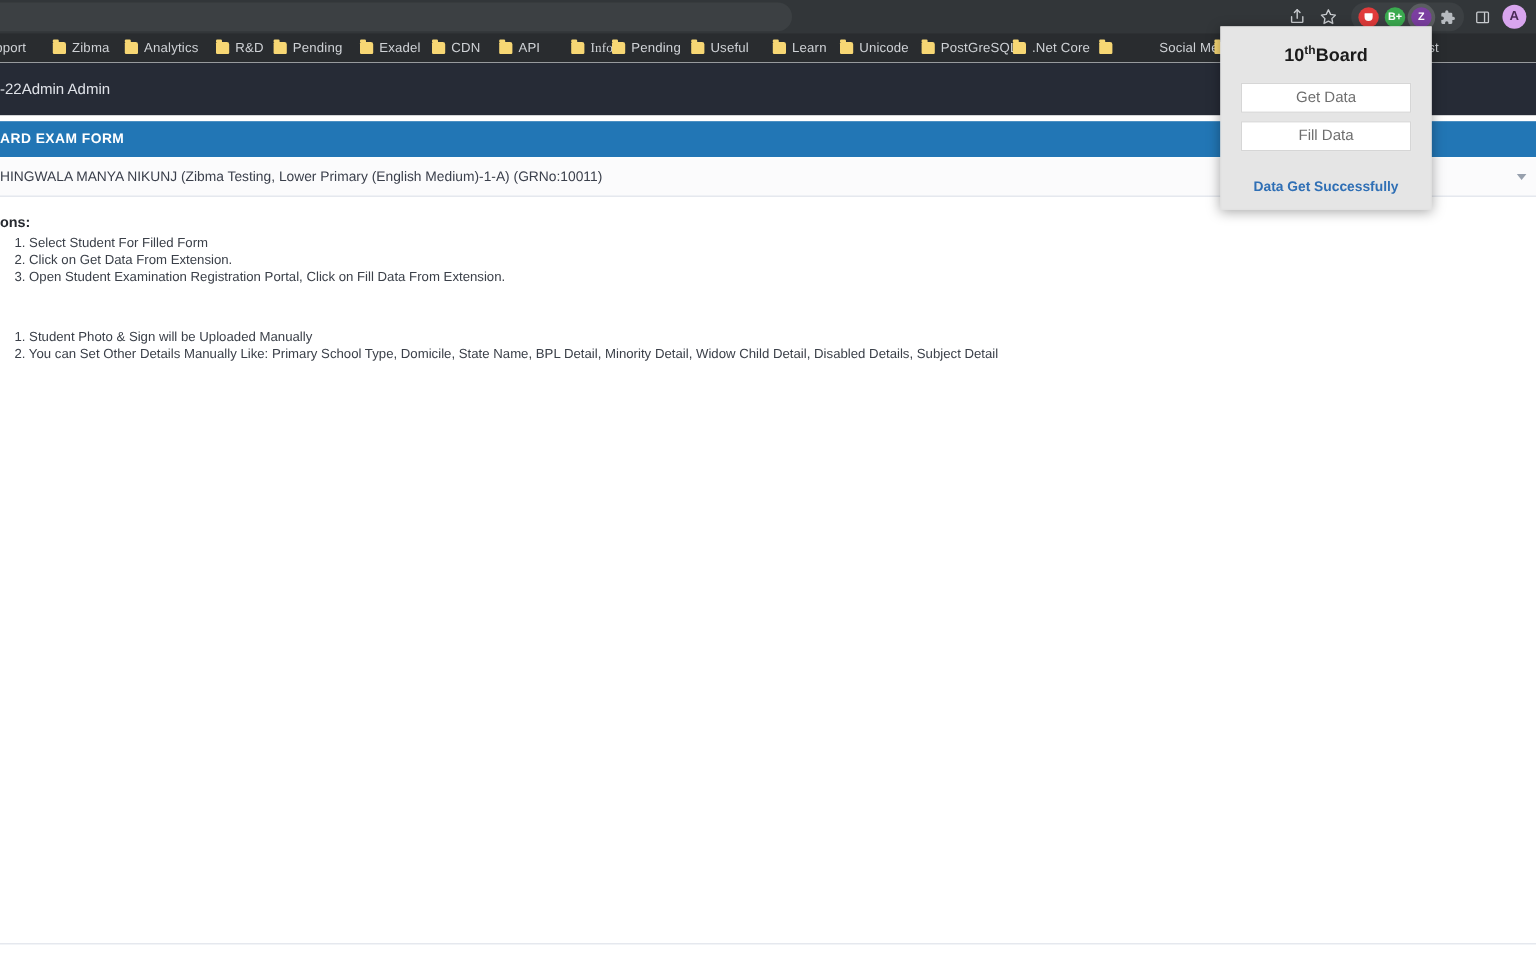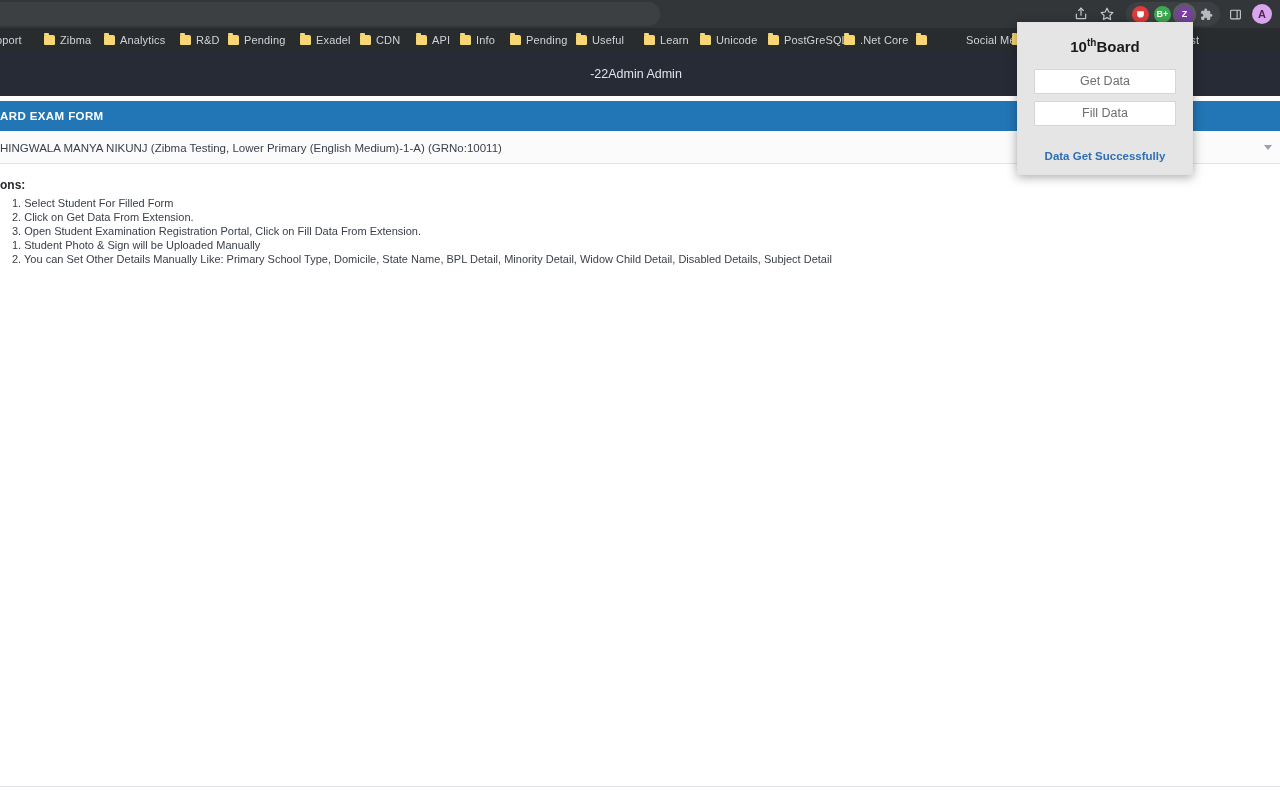--- a/index.html
+++ b/index.html
@@ -105,21 +105,21 @@
   }
 
   
   #page { width: 1280px; height: 748px; background: #ffffff; position: relative; overflow: hidden; }
 
   #app-navbar {
     height: 44px;
     background: #262b36;
     display: flex;
     align-items: center;
-    justify-content: center;
+    justify-content: flex-start;
     padding: 0 0 0 0;
     position: relative;
   }
   #navbar-left {
     font-size: 12.5px;
     color: #dfe2e8;
     padding-left: 0px;
     white-space: nowrap;
   }
   #navbar-right {
@@ -180,21 +180,21 @@
     white-space: nowrap;
   }
   .instr-list { list-style: none; margin: 0; padding: 0; }
   .instr-list li {
     font-size: 11px;
     color: #3b4049;
     line-height: 14px;
     white-space: nowrap;
     padding-left: 12px;
   }
-  #instructions-note { }
+  #instructions-note { margin-top: 36px; }
 
   
   #ext-popup {
     position: absolute;
     left: 1017px;
     top: 22px;
     width: 176px;
     background: #e5e5e5;
     border: 1px solid #e2e2e2;
     box-shadow: 0 2px 10px rgba(0,0,0,.35);
@@ -320,21 +320,21 @@
         <span class="bm-label">Exadel</span>
       </div>
       <div class="bm" style="position: absolute; left: 352px;">
         <span class="folder-icon"></span>
         <span class="bm-label">CDN</span>
       </div>
       <div class="bm" style="position: absolute; left: 408px;">
         <span class="folder-icon"></span>
         <span class="bm-label">API</span>
       </div>
-      <div class="bm" style="position: absolute; left: 452px;">
+      <div class="bm" style="position: absolute; left: 468px; font-family: Liberation Serif, serif;">
         <span class="folder-icon"></span>
         <span class="bm-label">Info</span>
       </div>
       <div class="bm" style="position: absolute; left: 502px;">
         <span class="folder-icon"></span>
         <span class="bm-label">Pending</span>
       </div>
       <div class="bm" style="position: absolute; left: 568px;">
         <span class="folder-icon"></span>
         <span class="bm-label">Useful</span>

